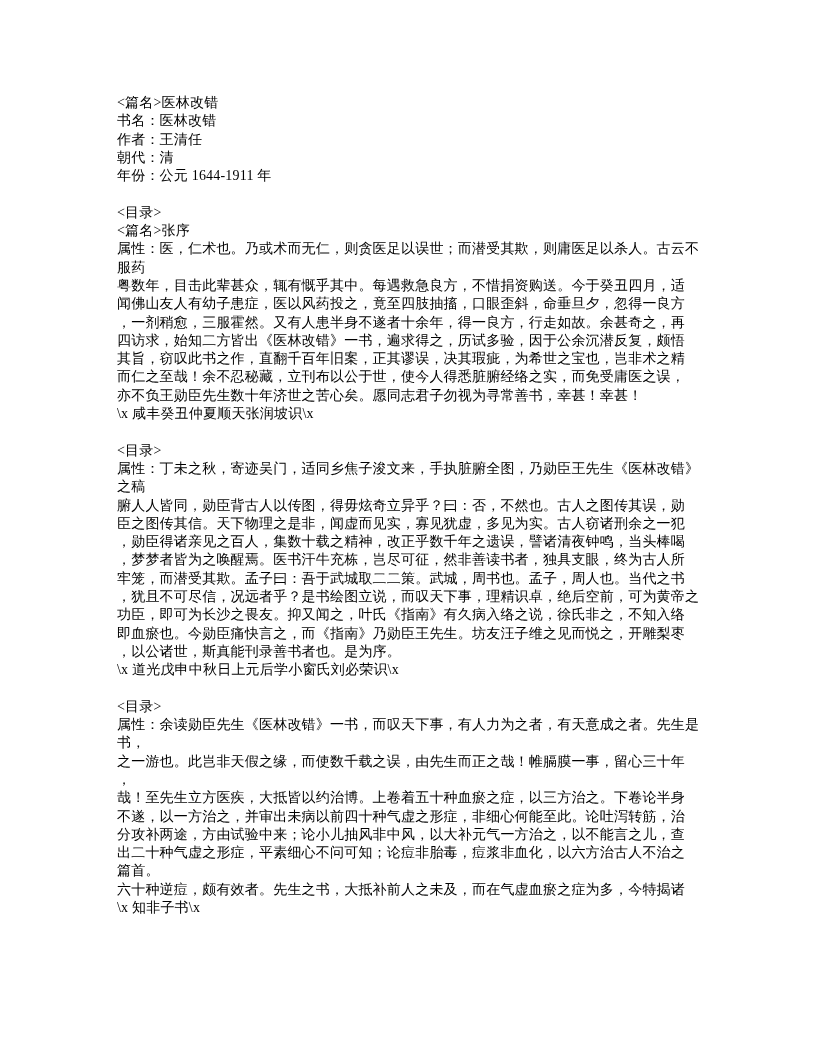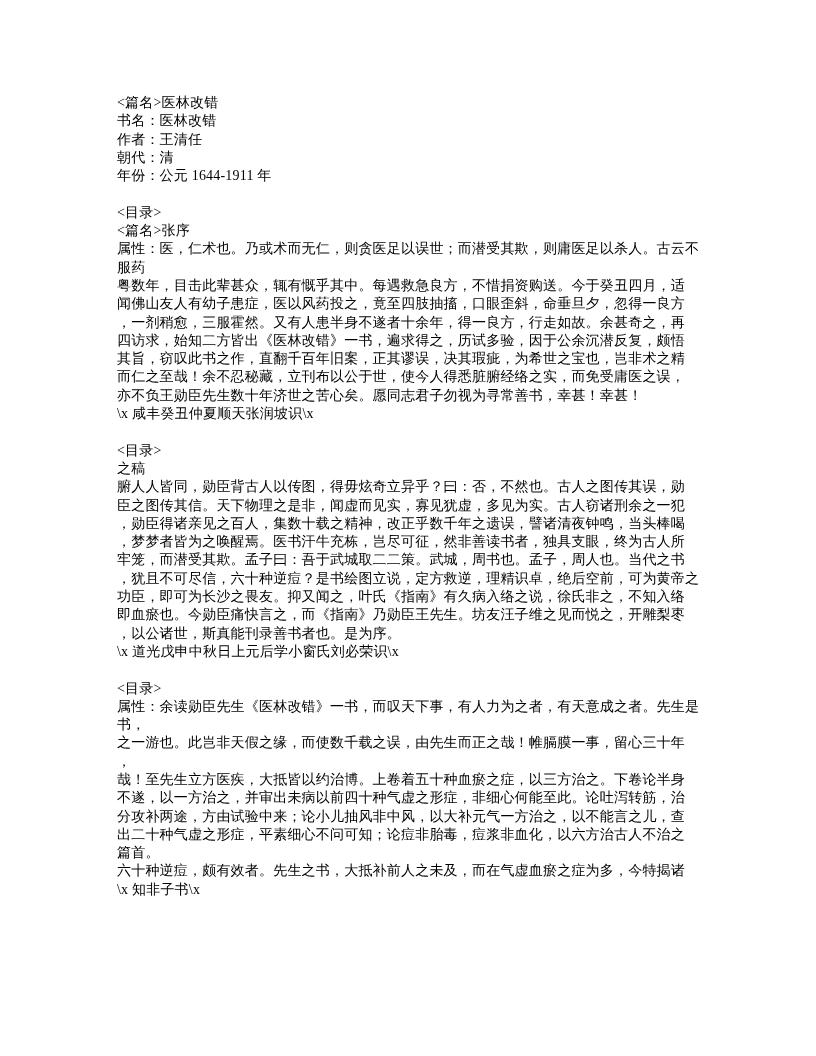--- a/index.html
+++ b/index.html
@@ -56,27 +56,28 @@
         <div class="line">闻佛山友人有幼子患症，医以风药投之，竟至四肢抽搐，口眼歪斜，命垂旦夕，忽得一良方</div>
         <div class="line">，一剂稍愈，三服霍然。又有人患半身不遂者十余年，得一良方，行走如故。余甚奇之，再</div>
         <div class="line">四访求，始知二方皆出《医林改错》一书，遍求得之，历试多验，因于公余沉潜反复，颇悟</div>
         <div class="line">其旨，窃叹此书之作，直翻千百年旧案，正其谬误，决其瑕疵，为希世之宝也，岂非术之精</div>
         <div class="line">而仁之至哉！余不忍秘藏，立刊布以公于世，使今人得悉脏腑经络之实，而免受庸医之误，</div>
         <div class="line">亦不负王勋臣先生数十年济世之苦心矣。愿同志君子勿视为寻常善书，幸甚！幸甚！</div>
         <div class="line">\x 咸丰癸丑仲夏顺天张润坡识\x</div>
       </section>
     <section class="doc-section">
         <div class="line">&lt;目录&gt;</div>
+        <div class="line">属性：丁未之秋，寄迹吴门，适同乡焦子浚文来，手执脏腑全图，乃勋臣王先生《医林改错》</div>
         <div class="line">之稿</div>
         <div class="line">腑人人皆同，勋臣背古人以传图，得毋炫奇立异乎？曰：否，不然也。古人之图传其误，勋</div>
         <div class="line">臣之图传其信。天下物理之是非，闻虚而见实，寡见犹虚，多见为实。古人窃诸刑余之一犯</div>
         <div class="line">，勋臣得诸亲见之百人，集数十载之精神，改正乎数千年之遗误，譬诸清夜钟鸣，当头棒喝</div>
         <div class="line">，梦梦者皆为之唤醒焉。医书汗牛充栋，岂尽可征，然非善读书者，独具支眼，终为古人所</div>
         <div class="line">牢笼，而潜受其欺。孟子曰：吾于武城取二二策。武城，周书也。孟子，周人也。当代之书</div>
-        <div class="line">，犹且不可尽信，六十种逆痘？是书绘图立说，定方救逆，理精识卓，绝后空前，可为黄帝之</div>
+        <div class="line">，犹且不可尽信，况远者乎？是书绘图立说，而叹天下事，理精识卓，绝后空前，可为黄帝之</div>
         <div class="line">功臣，即可为长沙之畏友。抑又闻之，叶氏《指南》有久病入络之说，徐氏非之，不知入络</div>
         <div class="line">即血瘀也。今勋臣痛快言之，而《指南》乃勋臣王先生。坊友汪子维之见而悦之，开雕梨枣</div>
         <div class="line">，以公诸世，斯真能刊录善书者也。是为序。</div>
         <div class="line">\x 道光戊申中秋日上元后学小窗氏刘必荣识\x</div>
       </section>
     <section class="doc-section">
         <div class="line">&lt;目录&gt;</div>
         <div class="line">属性：余读勋臣先生《医林改错》一书，而叹天下事，有人力为之者，有天意成之者。先生是</div>
         <div class="line">书，</div>
         <div class="line">之一游也。此岂非天假之缘，而使数千载之误，由先生而正之哉！帷膈膜一事，留心三十年</div>

